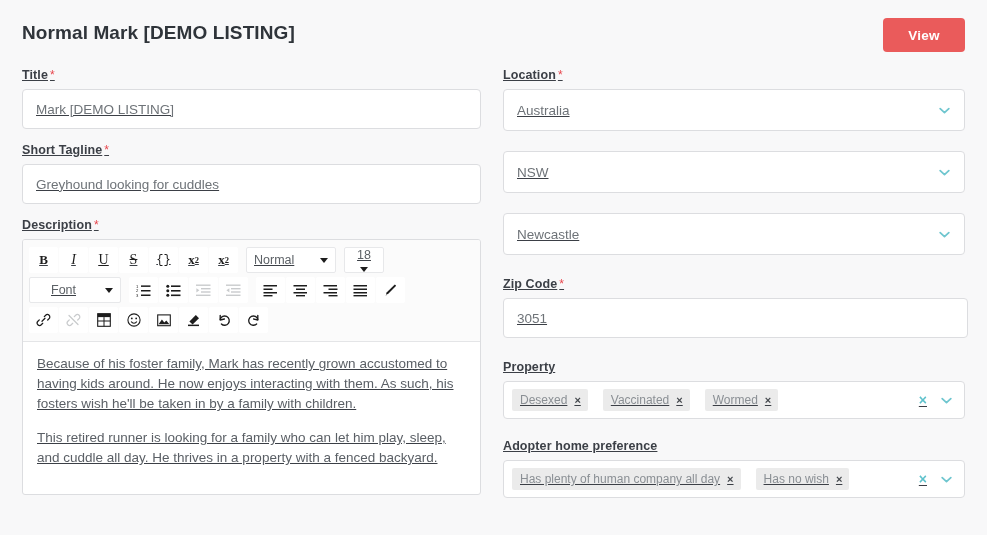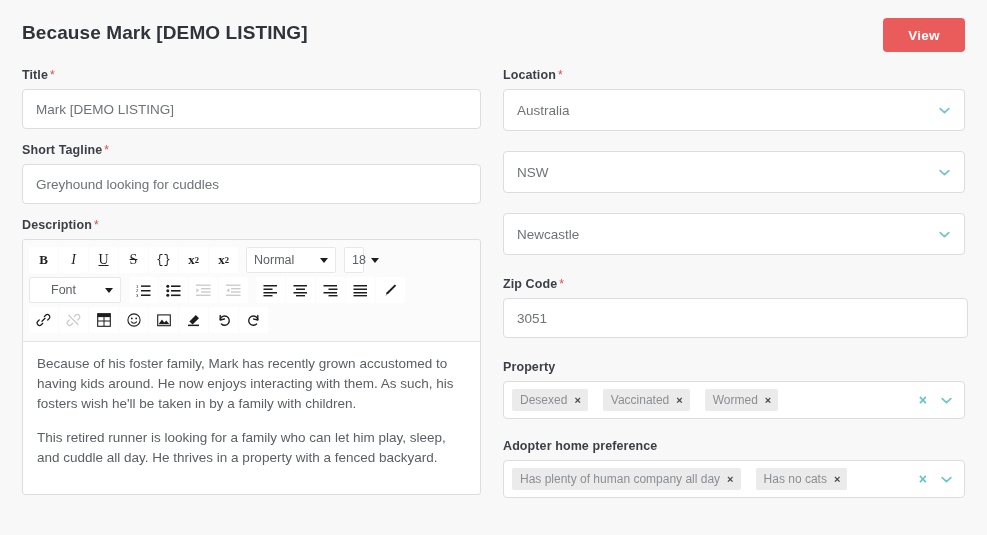--- a/index.html
+++ b/index.html
@@ -39,21 +39,21 @@
     font-size: 13.5px;
     font-weight: bold;
     width: 82px;
     height: 34px;
     cursor: pointer;
     font-family: "Liberation Sans", sans-serif;
     letter-spacing: .2px;
   }
 
   
-  .columns { display: flex; gap: 22px; margin-top: 6px; }
+  .columns { display: flex; gap: 22px; margin-top: 6px; text-decoration: underline; }
   .col-left  { width: 462px; }
   .col-right { width: 462px; }
 
   .field { margin-bottom: 14px; }
 
   .field-label {
     font-size: 12.5px;
     font-weight: bold;
     color: #3b3f46;
     margin-bottom: 7px;
@@ -188,21 +188,21 @@
     justify-content: space-between;
     font-size: 12.5px;
     color: #5c6166;
     cursor: pointer;
     padding: 0 7px;
     font-family: "Liberation Sans", sans-serif;
     gap: 10px;
   }
   .tb-select.font  { width: 92px; padding-left: 21px; }
   .tb-select.style { width: 90px; }
-  .tb-select.size  { width: 20px; gap: 5px; }
+  .tb-select.size  { width: 40px; gap: 5px; flex-direction: column; }
   .caret {
     width: 0; height: 0;
     border-left: 4.5px solid transparent;
     border-right: 4.5px solid transparent;
     border-top: 5px solid #1d1d1d;
   }
 
   .editor-body {
     padding: 12px 14px 10px 14px;
     font-size: 13.5px;
@@ -219,21 +219,21 @@
   .sup-lbl, .sub-lbl { font-family: "Liberation Serif", serif; font-size: 13px; font-weight: bold; }
   .sup-lbl sup, .sub-lbl sub { font-size: 8.5px; }
   .code-lbl { font-family: "Liberation Mono", monospace; font-size: 12px; }
 </style>
 </head>
 <body>
 
 <div class="page">
 
   <div class="header-row">
-    <h1 class="page-title">Because Mark [DEMO LISTING]</h1>
+    <h1 class="page-title">Normal Mark [DEMO LISTING]</h1>
     <button class="view-button">View</button>
   </div>
 
   <div class="columns">
 
     <div class="col-left">
 
       <div class="field">
         <label class="field-label">
           <span>Title</span><span class="req">*</span>
@@ -510,21 +510,21 @@
 
       <div class="field" style="margin-top:20px;">
         <label class="field-label">Adopter home preference</label>
         <div class="tag-field">
           <div class="tag-list">
             <span class="tag">
               <span>Has plenty of human company all day</span>
               <span class="tag-x">×</span>
             </span>
             <span class="tag">
-              <span>Has no cats</span>
+              <span>Has no wish</span>
               <span class="tag-x">×</span>
             </span>
           </div>
           <div class="tag-actions">
             <span class="clear-x">×</span>
             <span class="chev">
               <svg viewBox="0 0 12 12">
                   <path d="M2 4.2 L6 8 L10 4.2" fill="none" stroke="currentColor" stroke-width="1.6" stroke-linecap="round" stroke-linejoin="round"></path>
                 </svg>
             </span>

